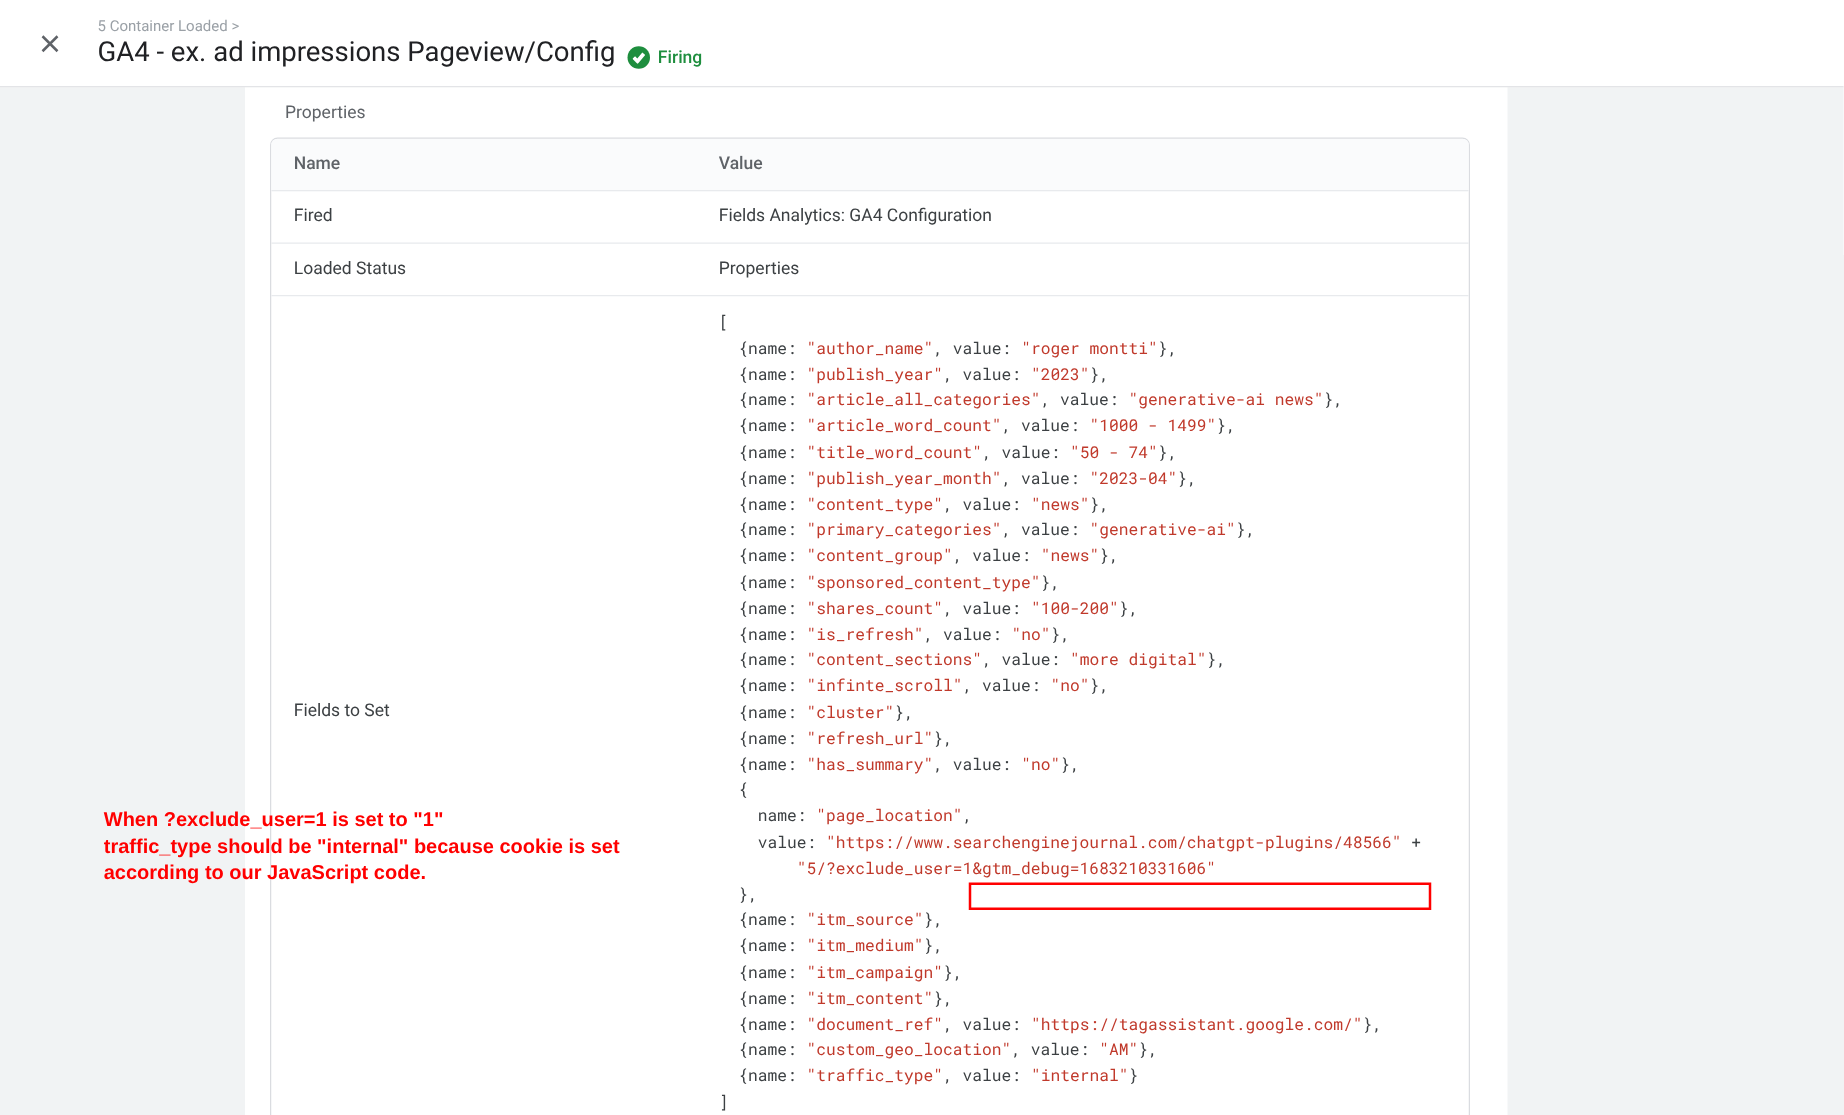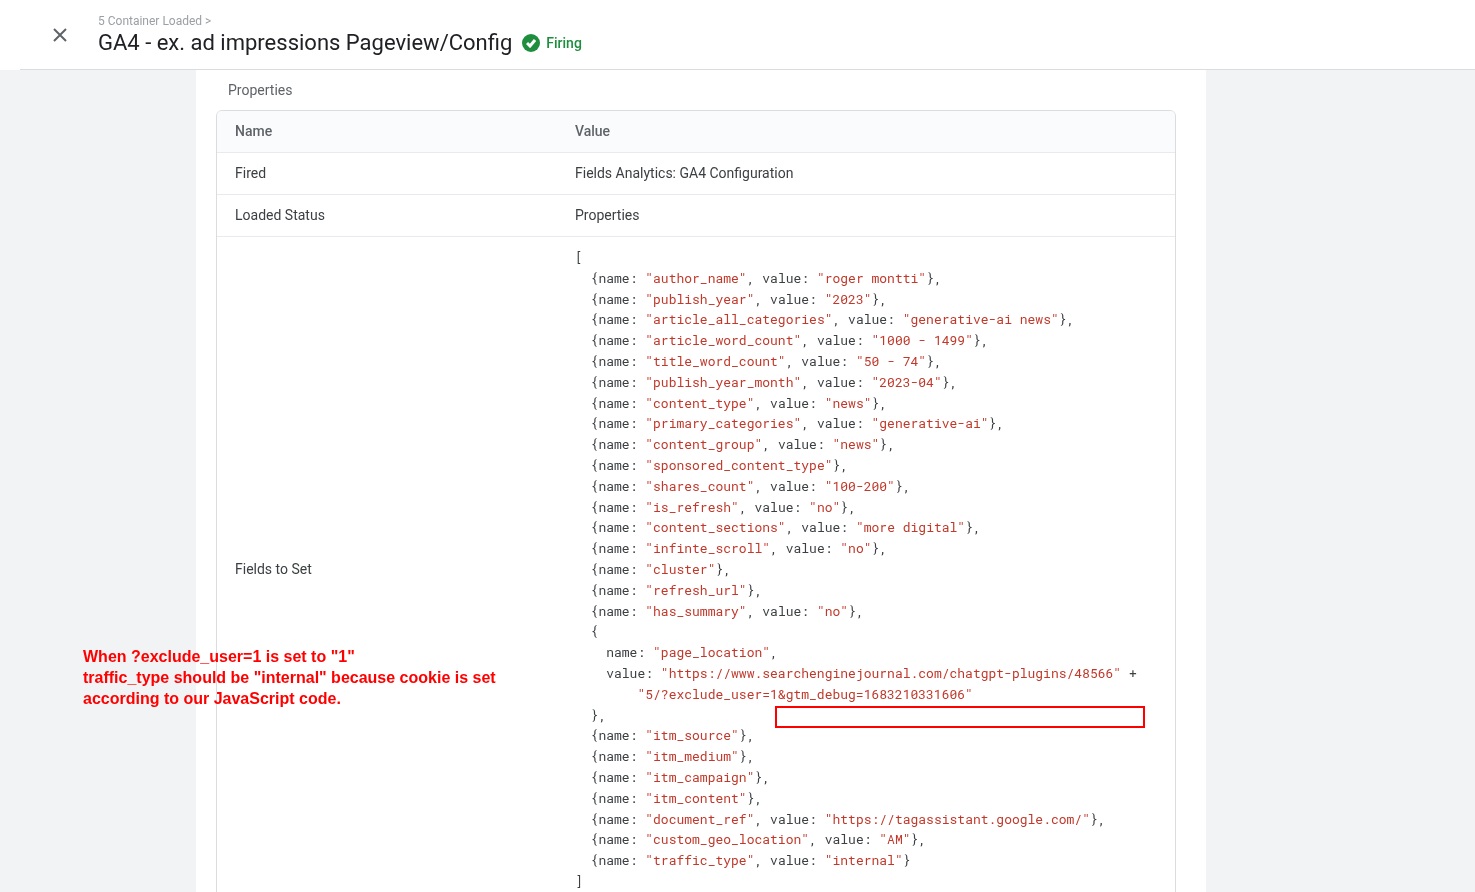--- a/index.html
+++ b/index.html
@@ -1,22 +1,22 @@
 <!DOCTYPE html>
 <html><head>
 <meta charset="utf-8">
 <style>
 * { box-sizing: border-box; margin: 0; padding: 0; }
 body { font-family: Roboto, Arial, sans-serif; font-size: 14px; color: #3c4043; background: #fff; width: 1475px; }
-.header { display: flex; align-items: flex-start; padding: 14px 24px 14px 32px; border-bottom: 1px solid #dadce0; margin-left: 20px; }
+.header { display: flex; align-items: flex-start; padding: 14px 24px 14px 32px; border-bottom: 1px solid #dadce0; }
 .close-icon { cursor: pointer; margin-top: 10px; font-size: 20px; color: #5f6368; }
 .close-icon svg { width: 16px; height: 16px; stroke: #5f6368; stroke-width: 2; }
 .header-text { margin-left: 30px; }
 .breadcrumb { font-size: 12px; color: #9aa0a6; margin-bottom: 2px; }
-.title-row { display: flex; align-items: center; gap: 10px; }
+.title-row { display: flex; align-items: flex-end; gap: 10px; }
 .title { font-size: 22px; font-weight: 400; color: #202124; }
 .badge { display: flex; align-items: center; gap: 6px; }
 .badge-check { width: 18px; height: 18px; background: #1e8e3e; border-radius: 50%; display: flex; align-items: center; justify-content: center; }
 .badge-check svg { width: 10px; height: 10px; stroke: #fff; stroke-width: 3; fill: none; }
 .badge-text { color: #1e8e3e; font-size: 14px; font-weight: 500; }
 .outer { background: #f1f3f4; padding: 0; }
 .card-wrap { width: 1010px; margin-left: 196px; background: #fff; padding: 0 0 20px 0; }
 .section-label { color: #5f6368; font-size: 14px; padding: 12px 18px 12px 32px; }
 .table { border: 1px solid #dadce0; border-radius: 6px; overflow: hidden; margin: 0 30px 0 20px; }
 .row { display: flex; border-bottom: 1px solid #e8eaed; }

